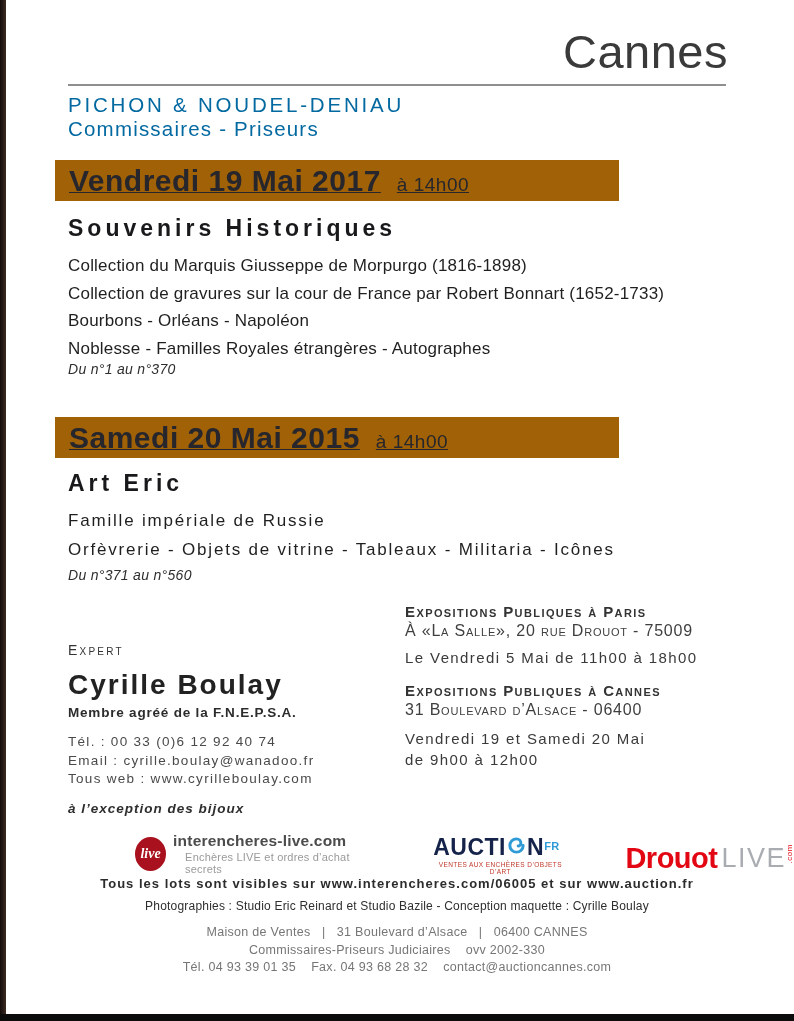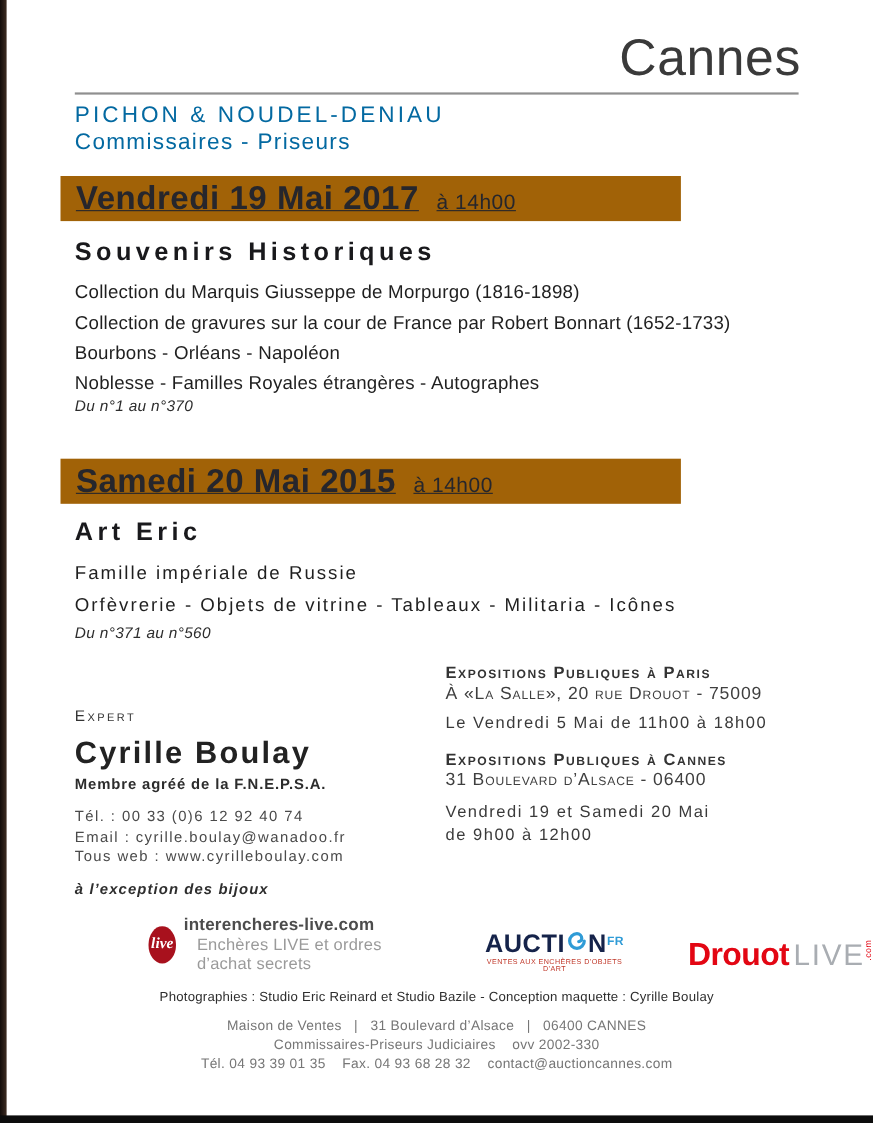--- a/index.html
+++ b/index.html
@@ -64,21 +64,21 @@
   .ex-multi { margin-top:10px; font-size:15px; letter-spacing:1.4px; line-height:20.5px; color:#3a3a3a; }
 
   
   .logos { position:absolute; top:832px; left:135px; display:flex; align-items:flex-end; }
   .logo-ie { display:flex; align-items:center; }
   .live-circle { width:34px; height:34px; border-radius:50%; background:#a8111d; color:#fff;
     display:flex; align-items:center; justify-content:center;
     font-family:"Liberation Serif","DejaVu Serif",serif; font-style:italic; font-weight:700; font-size:14px; }
   .ie-text { margin-left:7px; }
   .ie-name { font-size:15.5px; font-weight:700; color:#4c4c4c; letter-spacing:0.2px; }
-  .ie-tag { margin-top:1px; font-size:15px; color:#9a9a9a; letter-spacing:0.2px;padding-left:12px; }
+  .ie-tag { margin-top:1px; font-size:11px; color:#9a9a9a; letter-spacing:0.2px;padding-left:12px; }
   .logo-auction { margin-left:62px; text-align:center; }
   .auction-line { display:flex; align-items:center; font-size:23px; font-weight:700;
     color:#15234a; letter-spacing:0.5px; line-height:23px; }
   .auction-swirl { margin:0 1px; display:inline-block; }
   .auction-sup { font-size:11px; color:#2f9bd6; align-self:flex-start; margin-top:-1px; }
   .auction-tag { margin-top:2px; font-size:6.5px; color:#c0392b; letter-spacing:0.4px; }
   .logo-drouot { margin-left:58px; display:flex; align-items:center; }
   .drouot-red { font-size:29px; font-weight:700; color:#e30613; letter-spacing:-0.5px; }
   .drouot-live { font-size:27px; font-weight:300; color:#a9adb2; letter-spacing:1.5px; margin-left:4px; }
   .drouot-com { font-size:8px; color:#e30613; transform:rotate(-90deg); transform-origin:center;
@@ -174,20 +174,21 @@
       </div>
       <div class="auction-tag">VENTES AUX ENCHÈRES D’OBJETS D’ART</div>
     </div>
     <div class="logo-drouot">
       <span class="drouot-red">Drouot</span>
       <span class="drouot-live">LIVE</span>
       <span class="drouot-com">.com</span>
     </div>
   </div>
 
+  <div class="lots-line">Tous les lots sont visibles sur www.interencheres.com/06005 et sur www.auction.fr</div>
   <div class="photo-line">Photographies : Studio Eric Reinard et Studio Bazile - Conception maquette : Cyrille Boulay</div>
 
   <div class="footer">
     <div>Maison de Ventes   |   31 Boulevard d’Alsace   |   06400 CANNES</div>
     <div>Commissaires-Priseurs Judiciaires    ovv 2002-330</div>
     <div>Tél. 04 93 39 01 35    Fax. 04 93 68 28 32    contact@auctioncannes.com</div>
   </div>
 </div>
 
 </body></html>

